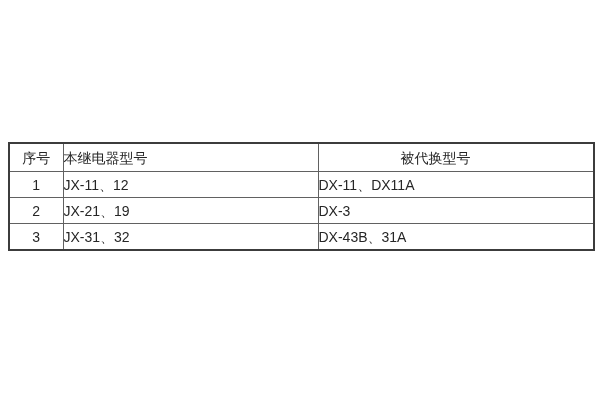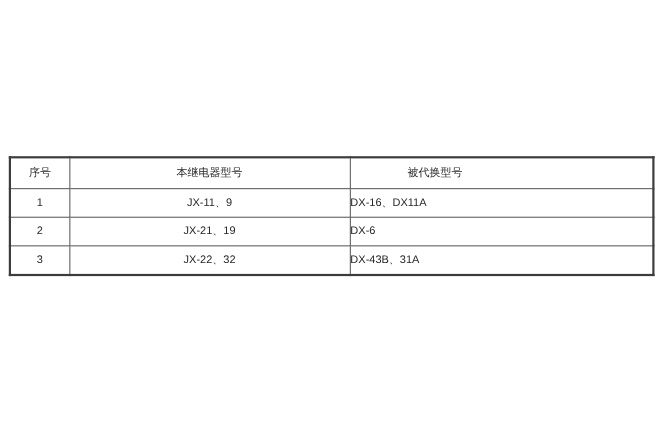--- a/index.html
+++ b/index.html
@@ -27,35 +27,35 @@
     border-collapse:collapse;
     border:2px solid var(--border-outer);
     background:var(--background);
   }
   col.c1{width:54px;}
   col.c2{width:255px;}
   col.c3{width:276px;}
   .spec-table th,
   .spec-table td{
     border:1px solid var(--border-inner);
-    font-size:10px;
+    font-size:14px;
     font-weight:normal;
     color:var(--text);
     padding:0;
     vertical-align:middle;
     line-height:1;
     white-space:nowrap;
     overflow:hidden;
   }
   .spec-table th{height:27px;}
   .spec-table td{height:25px;}
   .col1{text-align:center;}
-  .col2{text-align:center;padding-right:32px;}
+  .col2{text-align:left;padding-right:32px;}
   .col3{text-align:left;padding-left:88px;}
-  th.col3{padding-left:52px;}
+  th.col3{padding-left:82px;}
 </style>
 </head>
 <body>
 
 <div class="page">
   <table class="spec-table">
     <colgroup>
       <col class="c1">
       <col class="c2">
       <col class="c3">
@@ -63,28 +63,28 @@
     <thead>
       <tr>
         <th class="col1">序号</th>
         <th class="col2">本继电器型号</th>
         <th class="col3">被代换型号</th>
       </tr>
     </thead>
     <tbody>
       <tr>
         <td class="col1">1</td>
-        <td class="col2">JX-11、9</td>
-        <td class="col3">DX-16、DX11A</td>
+        <td class="col2">JX-11、12</td>
+        <td class="col3">DX-11、DX11A</td>
       </tr>
       <tr>
         <td class="col1">2</td>
         <td class="col2">JX-21、19</td>
-        <td class="col3">DX-6</td>
+        <td class="col3">DX-3</td>
       </tr>
       <tr>
         <td class="col1">3</td>
-        <td class="col2">JX-22、32</td>
+        <td class="col2">JX-31、32</td>
         <td class="col3">DX-43B、31A</td>
       </tr>
     </tbody>
   </table>
 </div>
 
 </body></html>

